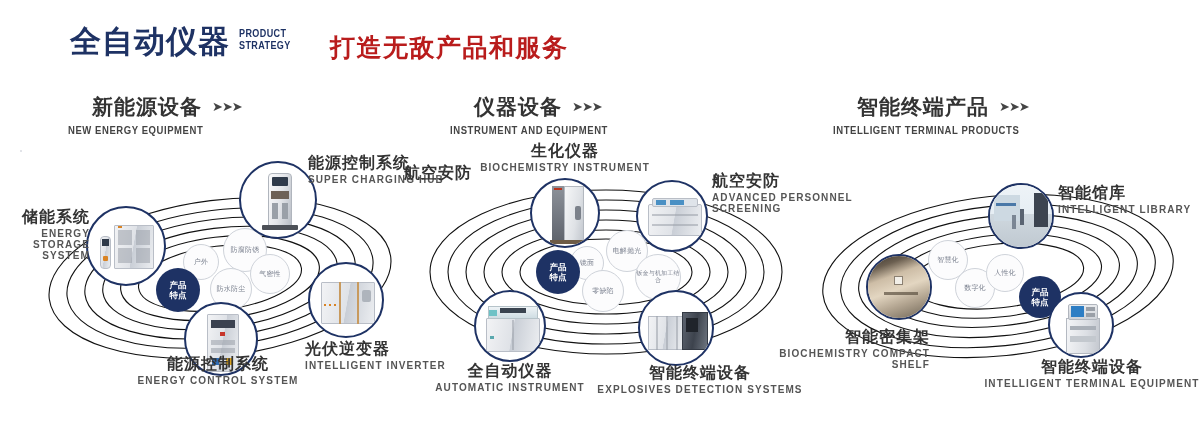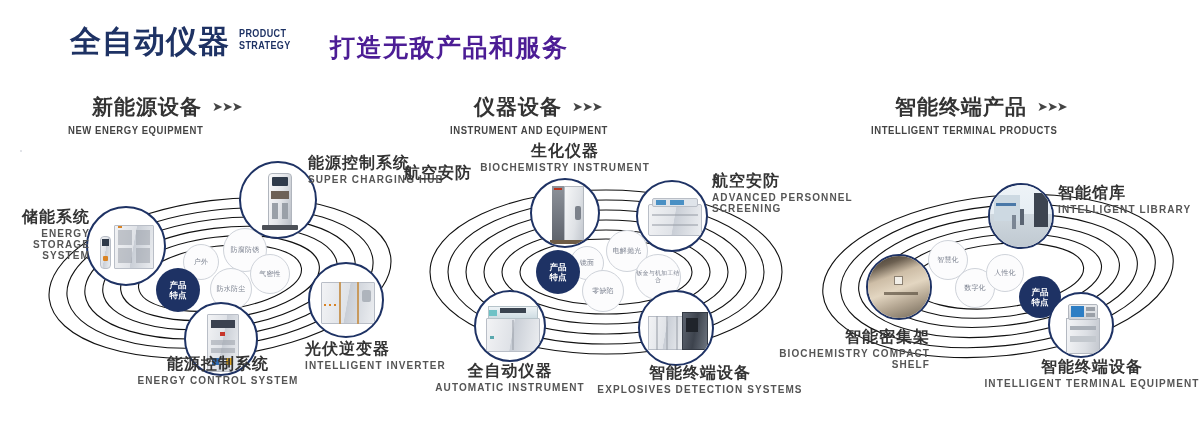--- a/index.html
+++ b/index.html
@@ -17,21 +17,21 @@
     font-size:31px;font-weight:700;color:#1e3264;letter-spacing:1px;
     line-height:1;font-family:"Liberation Sans","DejaVu Sans",sans-serif;
   }
   .hdr-en{
     margin-left:9px;margin-top:2px;color:#1e3264;font-weight:700;
     font-size:11px;line-height:11.5px;letter-spacing:.5px;
     transform:scaleX(.82);transform-origin:left top;
   }
   .hdr-sub{
     position:absolute;left:330px;top:35px;
-    font-size:25px;font-weight:700;color:#4c1d95;letter-spacing:1.5px;line-height:1;
+    font-size:25px;font-weight:700;color:#b91c1c;letter-spacing:1.5px;line-height:1;
   }
 
   
   .sec{position:absolute;}
   .sec-row{display:flex;align-items:center;margin-left:24px;}
   .sec-cn{font-size:21px;font-weight:700;color:#333;letter-spacing:1px;line-height:1;}
   .sec-arrow{margin-left:10px;color:#444;font-size:13px;font-weight:700;letter-spacing:-1px;}
   .sec-en{margin-top:8px;font-size:10px;color:#444;letter-spacing:.6px;font-weight:600;
           transform:scaleX(.95);transform-origin:left top;}
 
@@ -117,21 +117,21 @@
   </div>
 
   <div class="sec" style="left:450px;top:96px;">
     <div class="sec-row">
       <span class="sec-cn">仪器设备</span>
       <span class="sec-arrow">➤➤➤</span>
     </div>
     <div class="sec-en">INSTRUMENT AND EQUIPMENT</div>
   </div>
 
-  <div class="sec" style="left:871px;top:96px;">
+  <div class="sec" style="left:833px;top:96px;">
     <div class="sec-row">
       <span class="sec-cn">智能终端产品</span>
       <span class="sec-arrow">➤➤➤</span>
     </div>
     <div class="sec-en">INTELLIGENT TERMINAL PRODUCTS</div>
   </div>
 
   <div class="cluster" style="left:20px;top:150px;">
 
     <svg class="rings" viewBox="0 0 400 250">

